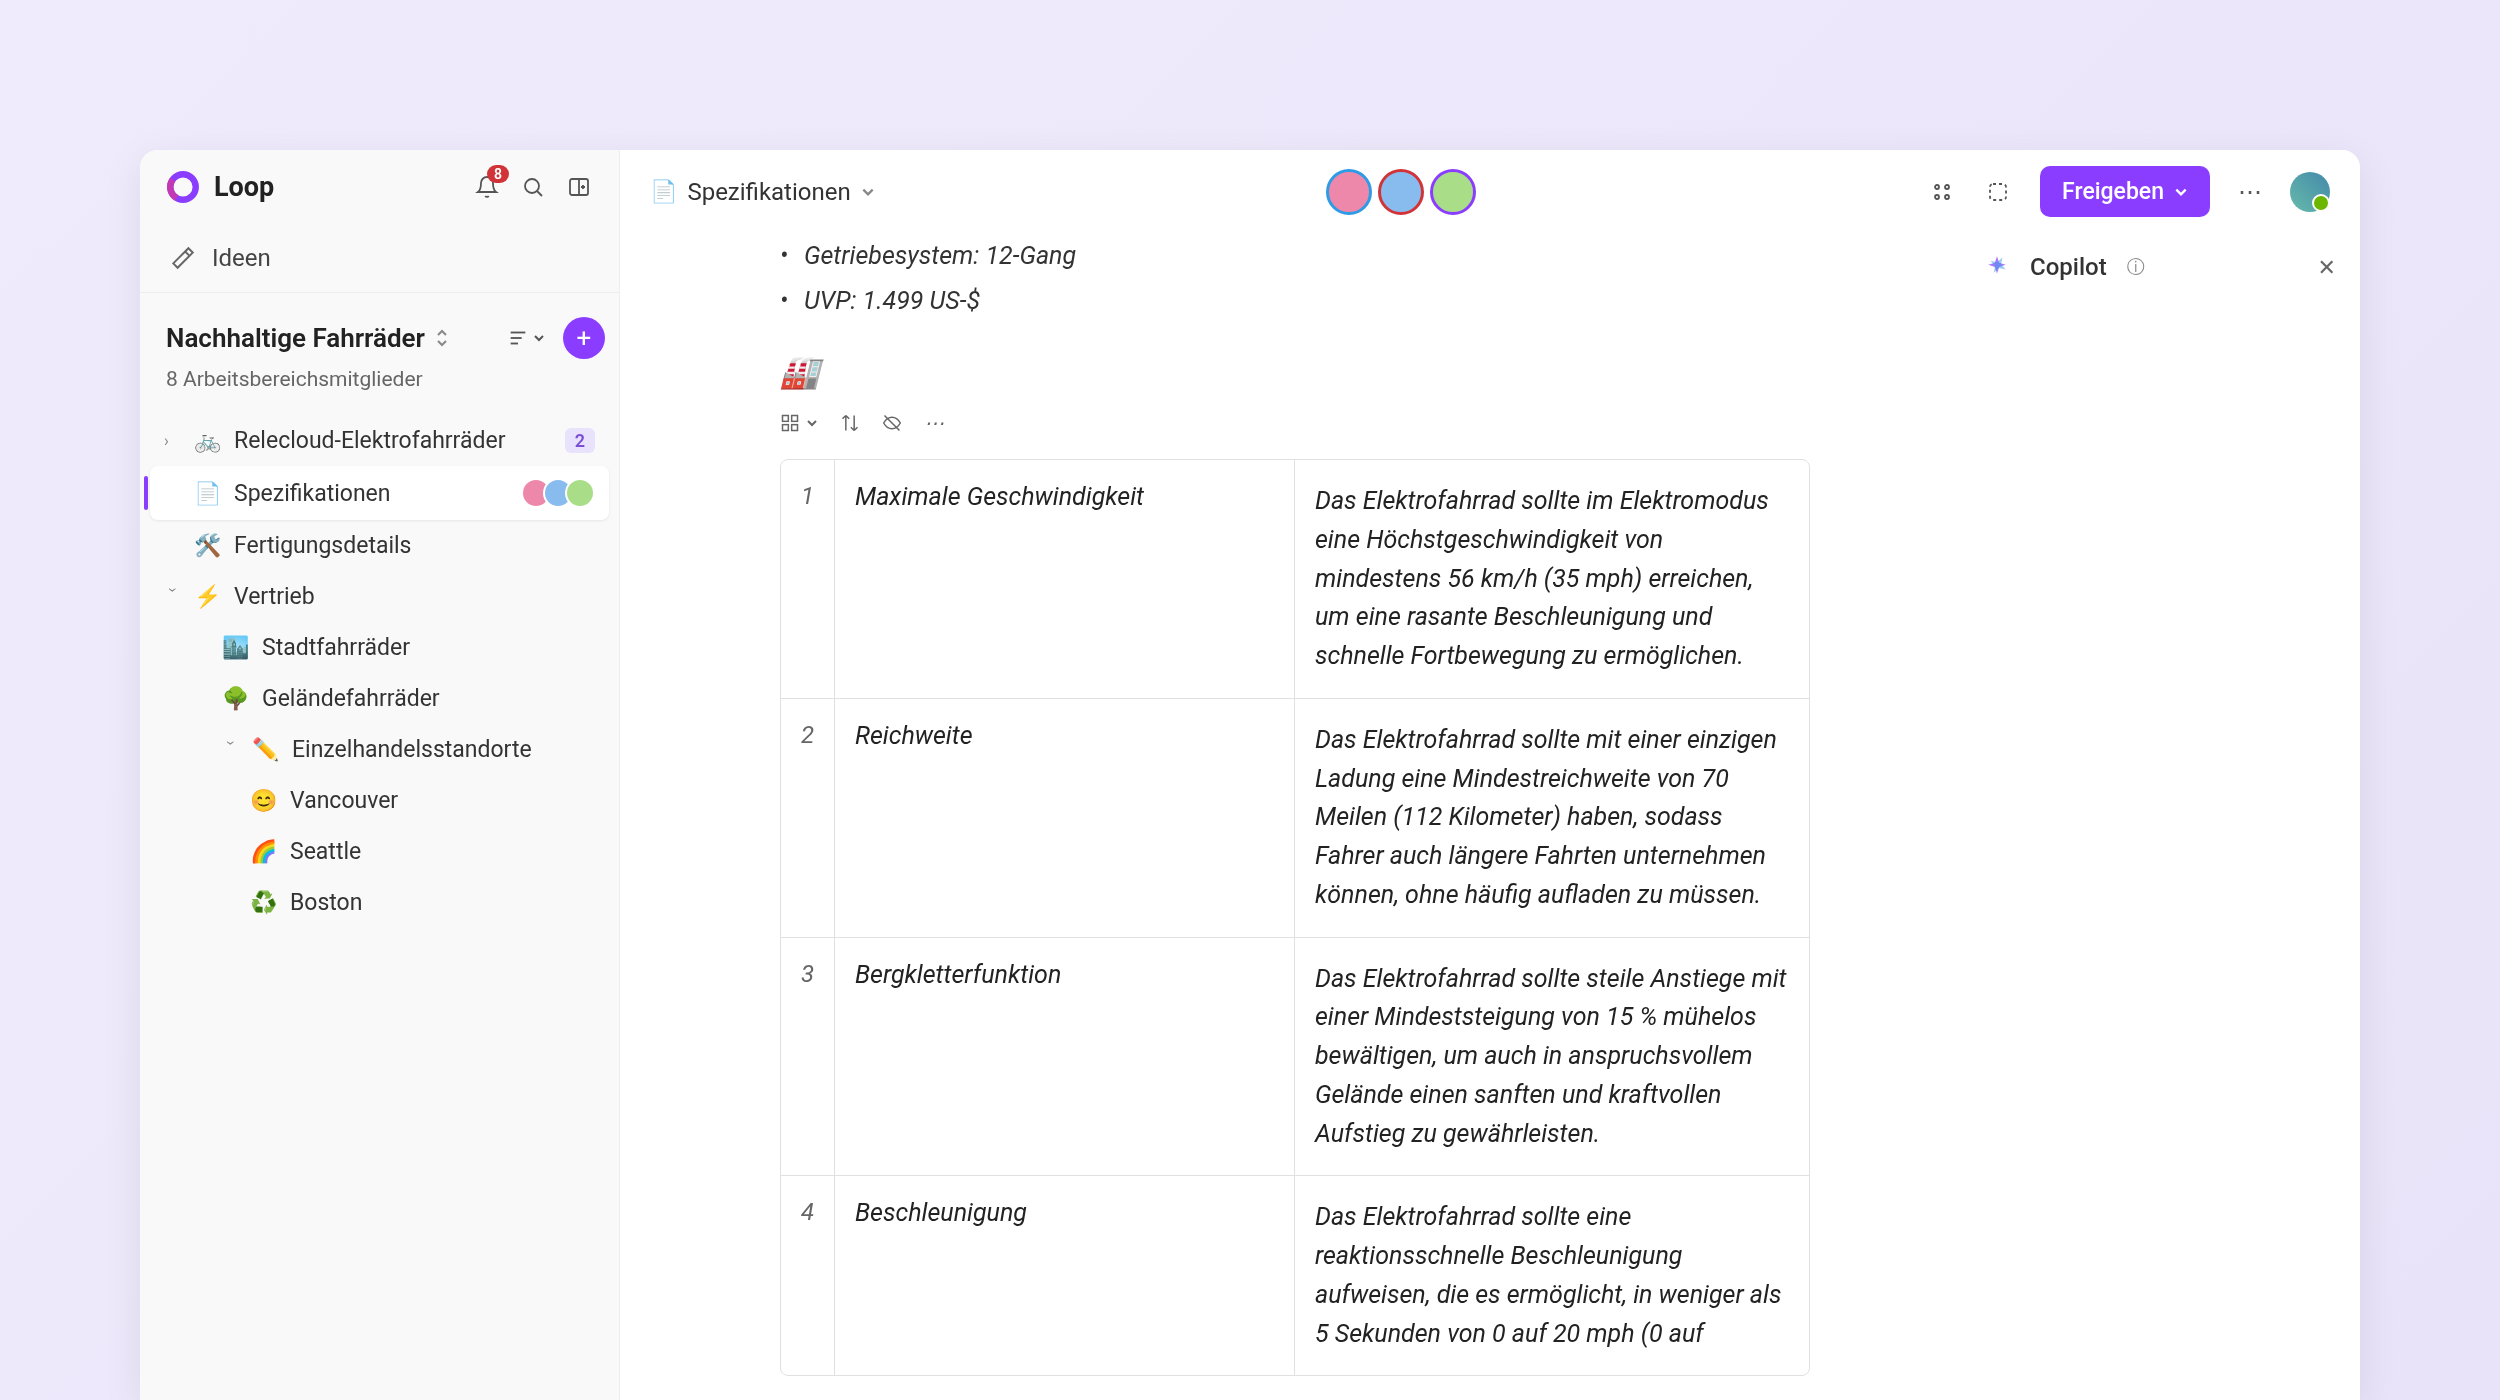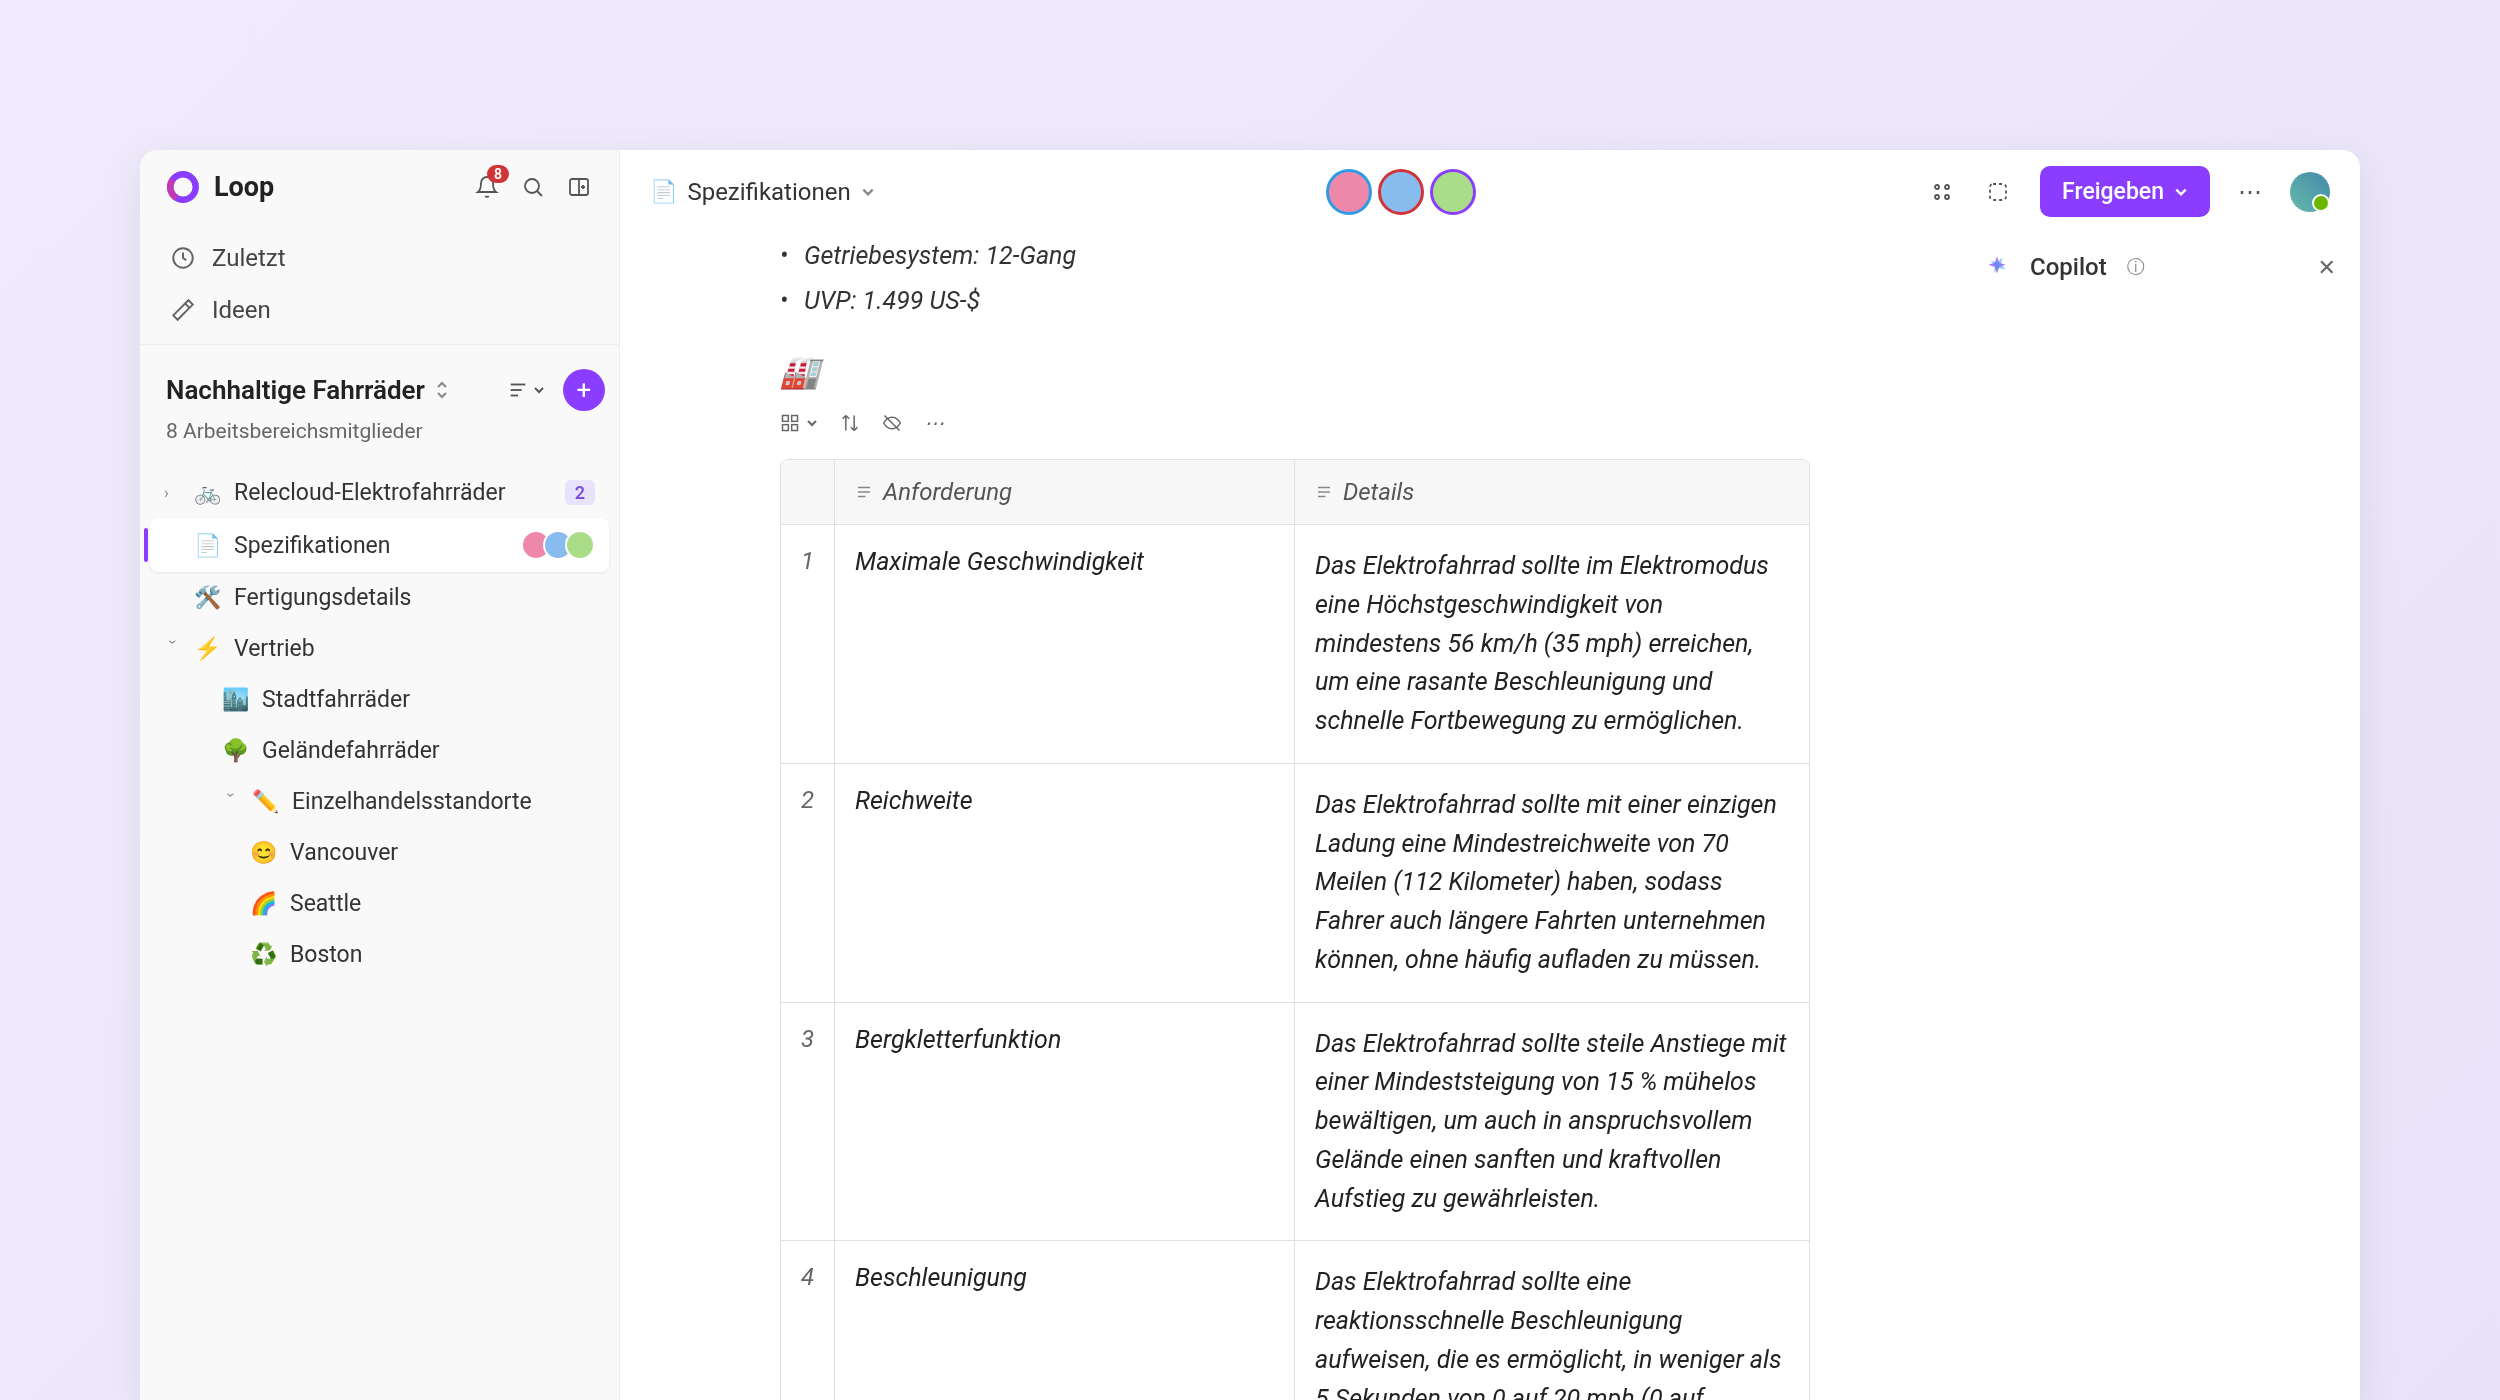--- a/index.html
+++ b/index.html
@@ -335,27 +335,20 @@
               <line x1="14" y1="12" x2="18" y2="12"></line>
               <line x1="16" y1="10" x2="16" y2="14"></line>
             </svg>
         </div>
       </div>
     </div>
 
     <div class="sidebar-nav">
       <div class="nav-item">
         <svg class="nav-icon" viewBox="0 0 24 24" fill="none" stroke="currentColor" stroke-width="1.8">
-            <circle cx="12" cy="12" r="9"></circle>
-            <polyline points="12 7 12 12 15 14"></polyline>
-          </svg>
-        <span>Zuletzt</span>
-      </div>
-      <div class="nav-item">
-        <svg class="nav-icon" viewBox="0 0 24 24" fill="none" stroke="currentColor" stroke-width="1.8">
             <path d="M3 17l4 4L21 7l-4-4L3 17z"></path>
             <path d="M14 6l4 4"></path>
           </svg>
         <span>Ideen</span>
       </div>
     </div>
 
     <div class="workspace-block">
       <div class="workspace-header">
         <span class="workspace-title">Nachhaltige Fahrräder</span>
@@ -513,39 +506,20 @@
           <span class="tb-btn">
             <svg width="20" height="20" viewBox="0 0 24 24" fill="none" stroke="currentColor" stroke-width="1.8">
                 <path d="M2 12s4-7 10-7 10 7 10 7-4 7-10 7-10-7-10-7z"></path>
                 <line x1="3" y1="3" x2="21" y2="21"></line>
               </svg>
           </span>
           <span class="tb-btn">⋯</span>
         </div>
 
         <div class="reqtable">
-          <div class="hrow">
-            <div class="hcell hcell-num"></div>
-            <div class="hcell hcell-req">
-              <svg class="hicon" width="18" height="18" viewBox="0 0 24 24" fill="none" stroke="currentColor" stroke-width="2">
-                  <line x1="4" y1="6" x2="20" y2="6"></line>
-                  <line x1="4" y1="12" x2="20" y2="12"></line>
-                  <line x1="4" y1="18" x2="14" y2="18"></line>
-                </svg>
-              <span>Anforderung</span>
-            </div>
-            <div class="hcell hcell-det">
-              <svg class="hicon" width="18" height="18" viewBox="0 0 24 24" fill="none" stroke="currentColor" stroke-width="2">
-                  <line x1="4" y1="6" x2="20" y2="6"></line>
-                  <line x1="4" y1="12" x2="20" y2="12"></line>
-                  <line x1="4" y1="18" x2="14" y2="18"></line>
-                </svg>
-              <span>Details</span>
-            </div>
-          </div>
           <div class="row">
             <div class="cell-num">1</div>
             <div class="cell-req">Maximale Geschwindigkeit</div>
             <div class="cell-det">Das Elektrofahrrad sollte im Elektromodus eine Höchstgeschwindigkeit von mindestens 56 km/h (35 mph) erreichen, um eine rasante Beschleunigung und schnelle Fortbewegung zu ermöglichen.</div>
           </div>
           <div class="row">
             <div class="cell-num">2</div>
             <div class="cell-req">Reichweite</div>
             <div class="cell-det">Das Elektrofahrrad sollte mit einer einzigen Ladung eine Mindestreichweite von 70 Meilen (112 Kilometer) haben, sodass Fahrer auch längere Fahrten unternehmen können, ohne häufig aufladen zu müssen.</div>
           </div>

